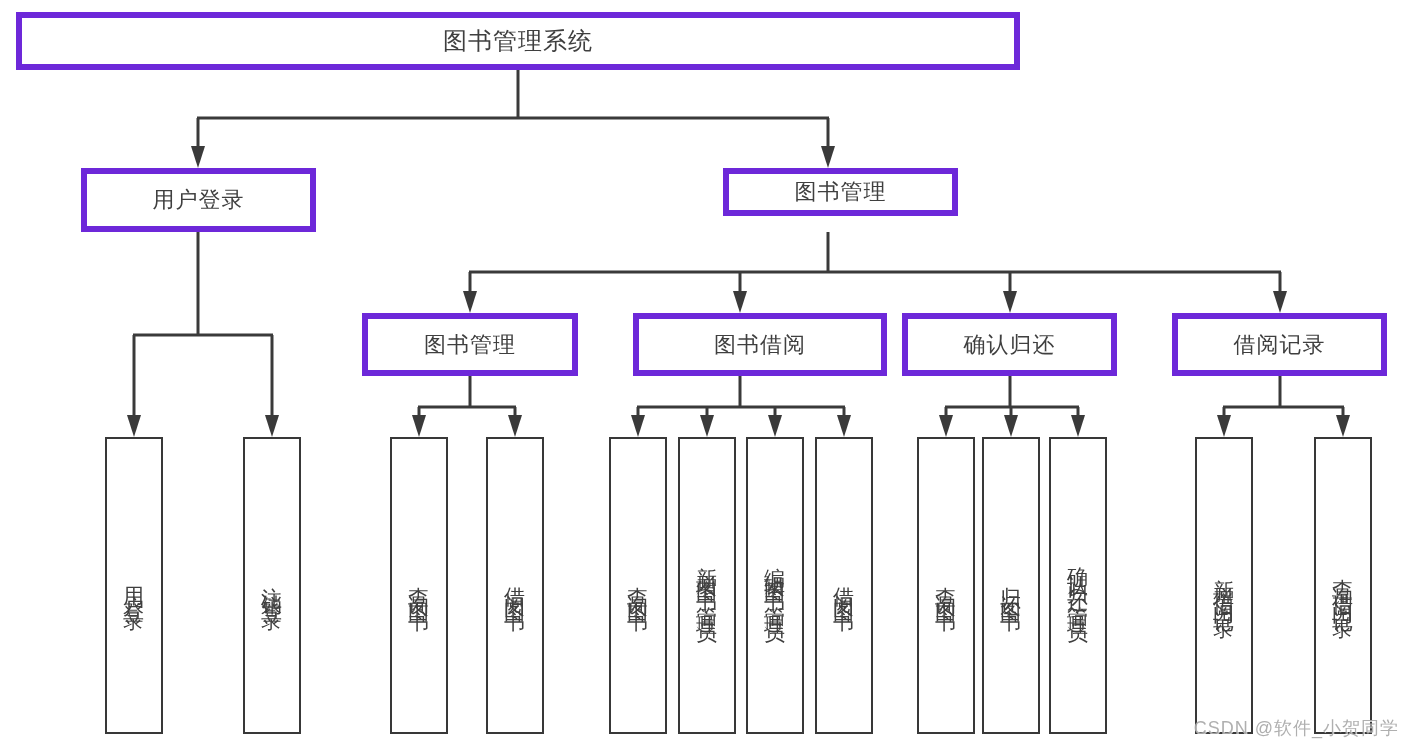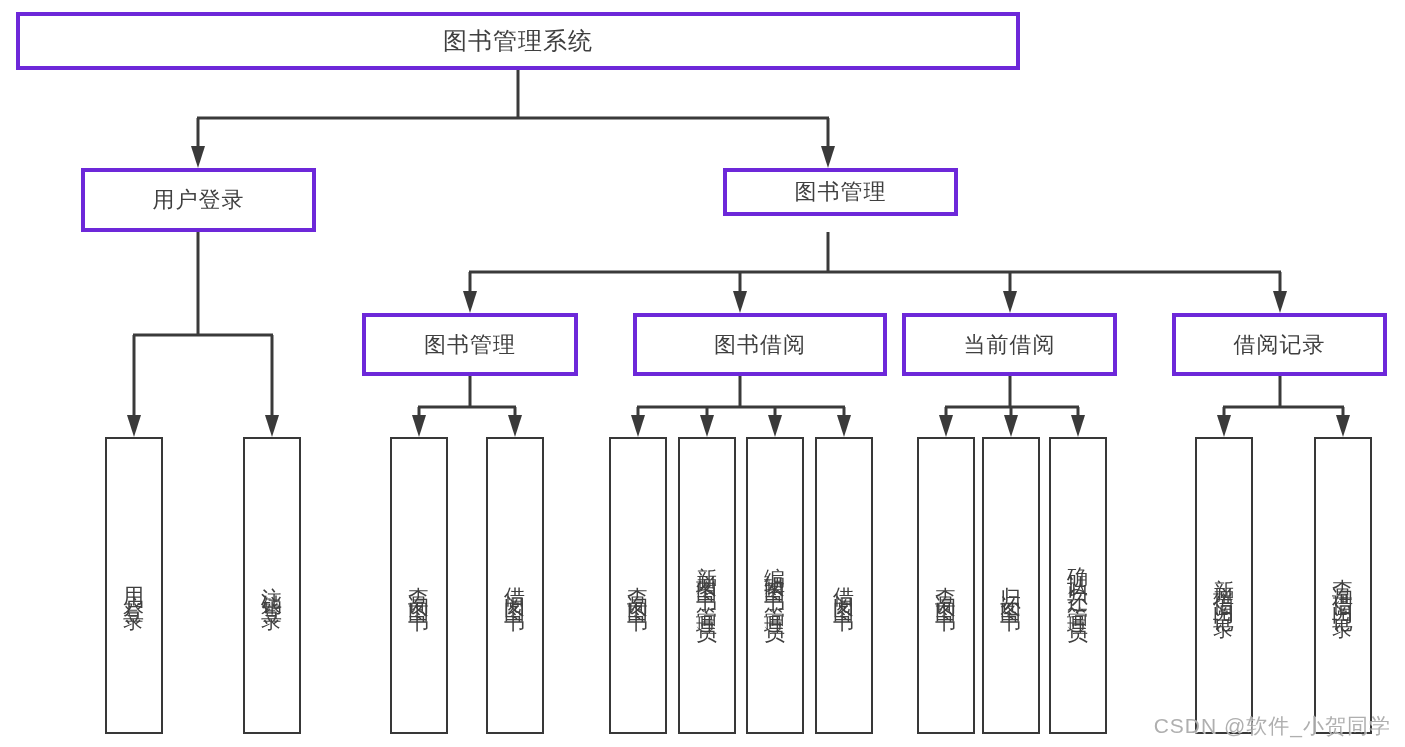--- a/index.html
+++ b/index.html
@@ -26,42 +26,42 @@
     position: absolute;
     box-sizing: border-box;
     background: #ffffff;
     display: flex;
     align-items: center;
     justify-content: center;
     z-index: 2;
     color: #3f3f3f;
   }
   .node.horizontal {
-    border: 4px solid #6d28d9;
+    border: 6px solid #6d28d9;
     font-size: 22px;
     letter-spacing: 1px;
     white-space: nowrap;
   }
   .node.horizontal.title-node {
     font-size: 24px;
   }
   .node.vertical {
     border: 2.5px solid #383838;
     font-size: 21px;
     writing-mode: vertical-rl;
     text-orientation: mixed;
     letter-spacing: 8px;
     line-height: 1;
   }
   #watermark {
     position: absolute;
-    right: 14px;
+    right: 6px;
     bottom: 7px;
     z-index: 3;
-    font-size: 21px;
+    font-size: 18px;
     color: rgba(168, 168, 168, 0.92);
     text-shadow: 1px 1px 0 rgba(255,255,255,0.7);
     letter-spacing: 1px;
     white-space: nowrap;
   }
 </style>
 </head>
 <body>
 
 <div id="canvas">
@@ -118,21 +118,21 @@
       <polygon points="1217,415 1231,415 1224,437" fill="#3a3a3a"></polygon>
       <line x1="1343" y1="407" x2="1343" y2="421" stroke="#3a3a3a" stroke-width="3"></line>
       <polygon points="1336,415 1350,415 1343,437" fill="#3a3a3a"></polygon>
     </svg>
   <div id="nodes-layer">
       <div class="node horizontal title-node" style="left: 16px; top: 12px; width: 1004px; height: 58px;">图书管理系统</div>
       <div class="node horizontal" style="left: 81px; top: 168px; width: 235px; height: 64px;">用户登录</div>
       <div class="node horizontal" style="left: 723px; top: 168px; width: 235px; height: 48px;">图书管理</div>
       <div class="node horizontal" style="left: 362px; top: 313px; width: 216px; height: 63px;">图书管理</div>
       <div class="node horizontal" style="left: 633px; top: 313px; width: 254px; height: 63px;">图书借阅</div>
-      <div class="node horizontal" style="left: 902px; top: 313px; width: 215px; height: 63px;">当前借阅</div>
+      <div class="node horizontal" style="left: 902px; top: 313px; width: 215px; height: 63px;">确认归还</div>
       <div class="node horizontal" style="left: 1172px; top: 313px; width: 215px; height: 63px;">借阅记录</div>
       <div class="node vertical" style="left: 105px; top: 437px; width: 58px; height: 297px;">用户登录</div>
       <div class="node vertical" style="left: 243px; top: 437px; width: 58px; height: 297px;">注销登录</div>
       <div class="node vertical" style="left: 390px; top: 437px; width: 58px; height: 297px;">查询图书</div>
       <div class="node vertical" style="left: 486px; top: 437px; width: 58px; height: 297px;">借阅图书</div>
       <div class="node vertical" style="left: 609px; top: 437px; width: 58px; height: 297px;">查询图书</div>
       <div class="node vertical" style="left: 678px; top: 437px; width: 58px; height: 297px;">新增图书（管理员）</div>
       <div class="node vertical" style="left: 746px; top: 437px; width: 58px; height: 297px;">编辑图书（管理员）</div>
       <div class="node vertical" style="left: 815px; top: 437px; width: 58px; height: 297px;">借阅图书</div>
       <div class="node vertical" style="left: 917px; top: 437px; width: 58px; height: 297px;">查询图书</div>

